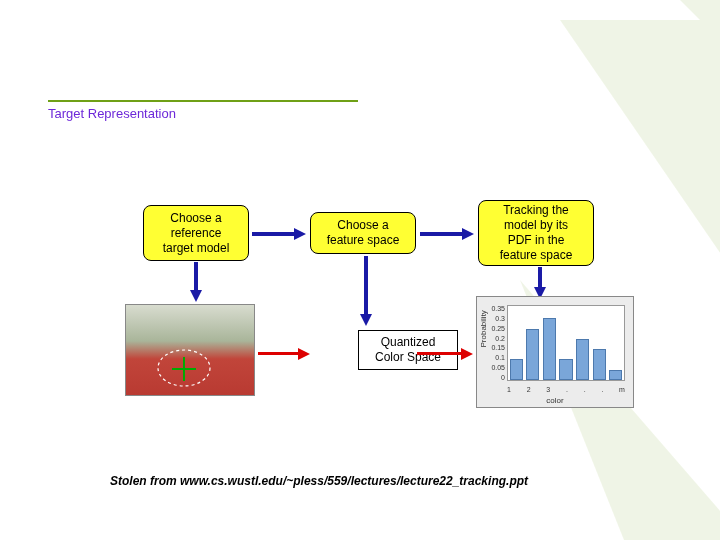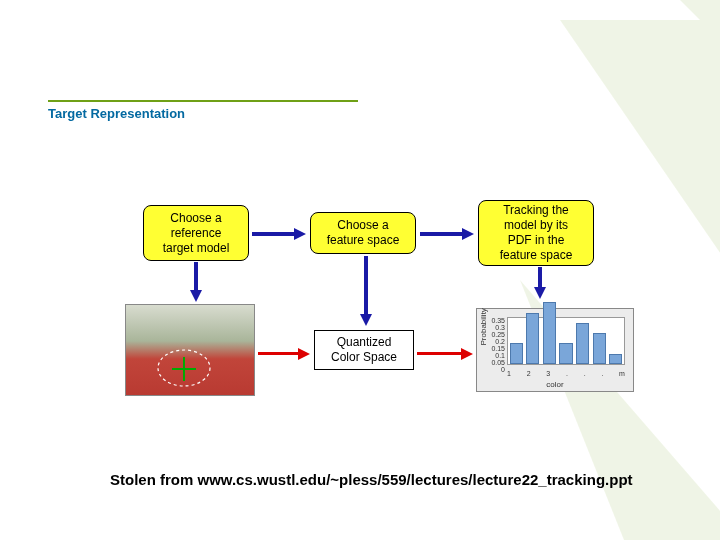--- a/index.html
+++ b/index.html
@@ -1,42 +1,42 @@
 <!DOCTYPE html>
 <html><head>
 <meta charset="utf-8">
 <style>
   * { box-sizing: border-box; margin: 0; padding: 0; }
   html, body { width: 720px; height: 540px; font-family: Arial, sans-serif; background: #fff; overflow: hidden; position: relative; }
   .slide { position: relative; width: 720px; height: 540px; }
   .title { position: absolute; left: 48px; top: 68px; font-size: 24px; font-weight: bold; color: #6fa016; }
   .underline { position: absolute; left: 48px; top: 100px; width: 310px; height: 2px; background: #6fa016; }
-  .subtitle { position: absolute; left: 48px; top: 106px; font-size: 13px; font-weight: bold; color: #0369a1; }
+  .subtitle { position: absolute; left: 48px; top: 106px; font-size: 13px; font-weight: normal; color: #6d28d9; }
   .box { position: absolute; border: 1px solid #000; border-radius: 8px; background: #ffff33; display: flex; align-items: center; justify-content: center; text-align: center; font-size: 12px; line-height: 1.25; padding: 6px 8px; }
-  .box-white { position: absolute; border: 1px solid #000; background: #fff; display: flex; align-items: center; justify-content: center; text-align: center; font-size: 12px; line-height: 1.25; padding: 6px 8px; }
+  .box-white { position: absolute; border: 1px solid #000; background: #fff; display: flex; align-items: center; justify-content: center; text-align: center; font-size: 12px; line-height: 1.25; padding: 6px 8px; margin-left: 44px; }
   .arrow { position: absolute; }
   .arrow-line { position: absolute; background: #1a1aa6; }
   .arrow-head { position: absolute; width: 0; height: 0; }
   .arrow-head.right { border-top: 6px solid transparent; border-bottom: 6px solid transparent; border-left: 12px solid #1a1aa6; }
   .arrow-head.down { border-left: 6px solid transparent; border-right: 6px solid transparent; border-top: 12px solid #1a1aa6; }
   .arrow-head-red { position: absolute; width: 0; height: 0; border-top: 6px solid transparent; border-bottom: 6px solid transparent; border-left: 12px solid #d00; }
   .arrow-line-red { position: absolute; background: #d00; }
   .img-placeholder { position: absolute; border: 1px solid #888; background: linear-gradient(180deg,#d8dccf 0%,#a9b59a 40%,#c1453a 60%,#b93a32 100%); }
   .crosshair { position: absolute; width: 24px; height: 24px; }
   .crosshair::before, .crosshair::after { content:""; position: absolute; background: #0a0; }
   .crosshair::before { left: 11px; top: 0; width: 2px; height: 24px; }
   .crosshair::after { top: 11px; left: 0; height: 2px; width: 24px; }
   .hist { position: absolute; border: 1px solid #888; background: #ececec; }
   .hist .plot { position: absolute; left: 30px; top: 8px; right: 8px; bottom: 26px; background: #fff; border: 1px solid #999; }
   .hist .ylabel { position: absolute; left: 2px; top: 50%; transform: translateY(-50%) rotate(-90deg); transform-origin: left top; font-size: 8px; color: #333; }
   .hist .xlabel { position: absolute; bottom: 2px; left: 50%; transform: translateX(-50%); font-size: 8px; color: #333; }
   .hist .ticks-x { position: absolute; bottom: 14px; left: 30px; right: 8px; display: flex; justify-content: space-between; font-size: 7px; color: #333; }
   .hist .ticks-y { position: absolute; left: 10px; top: 8px; bottom: 26px; display: flex; flex-direction: column; justify-content: space-between; font-size: 7px; color: #333; align-items: flex-end; width: 18px; }
   .bar { position: absolute; bottom: 0; background: #7aa6d9; border: 1px solid #4d79ad; }
-  .attribution { position: absolute; left: 110px; bottom: 52px; font-size: 15px; font-weight: bold; color: #000; margin-top: 13px; }
+  .attribution { position: absolute; left: 110px; bottom: 52px; font-size: 12px; font-style: italic; font-weight: bold; color: #000; margin-top: 13px; }
   .deco { position: absolute; right: -60px; top: -40px; width: 260px; height: 620px; opacity: 0.10; }
 </style>
 </head>
 <body>
 
 <div class="slide">
 
   <svg class="deco" viewBox="0 0 260 620">
     <polygon points="120,0 260,140 260,0" fill="#6fa016"></polygon>
     <polygon points="40,60 260,380 260,60" fill="#6fa016"></polygon>
@@ -105,21 +105,21 @@
   <div class="arrow" style="left:417px; top:348px; width:56px; height:12px;">
     <div class="arrow-line-red" style="left:0; top:4px; width:44px; height:3px;"></div>
     <div class="arrow-head-red" style="left:44px; top:0;"></div>
   </div>
 
   <div class="arrow" style="left:534px; top:267px; width:12px; height:32px;">
     <div class="arrow-line" style="left:4px; top:0; width:4px; height:20px;"></div>
     <div class="arrow-head down" style="left:0; top:20px;"></div>
   </div>
 
-  <div class="hist" style="left:476px; top:308px; width:158px; height:84px;">
+  <div class="hist" style="left:476px; top:296px; width:158px; height:112px;">
     <div class="ylabel">Probability</div>
     <div class="ticks-y">
       <span>0.35</span>
       <span>0.3</span>
       <span>0.25</span>
       <span>0.2</span>
       <span>0.15</span>
       <span>0.1</span>
       <span>0.05</span>
       <span>0</span>

